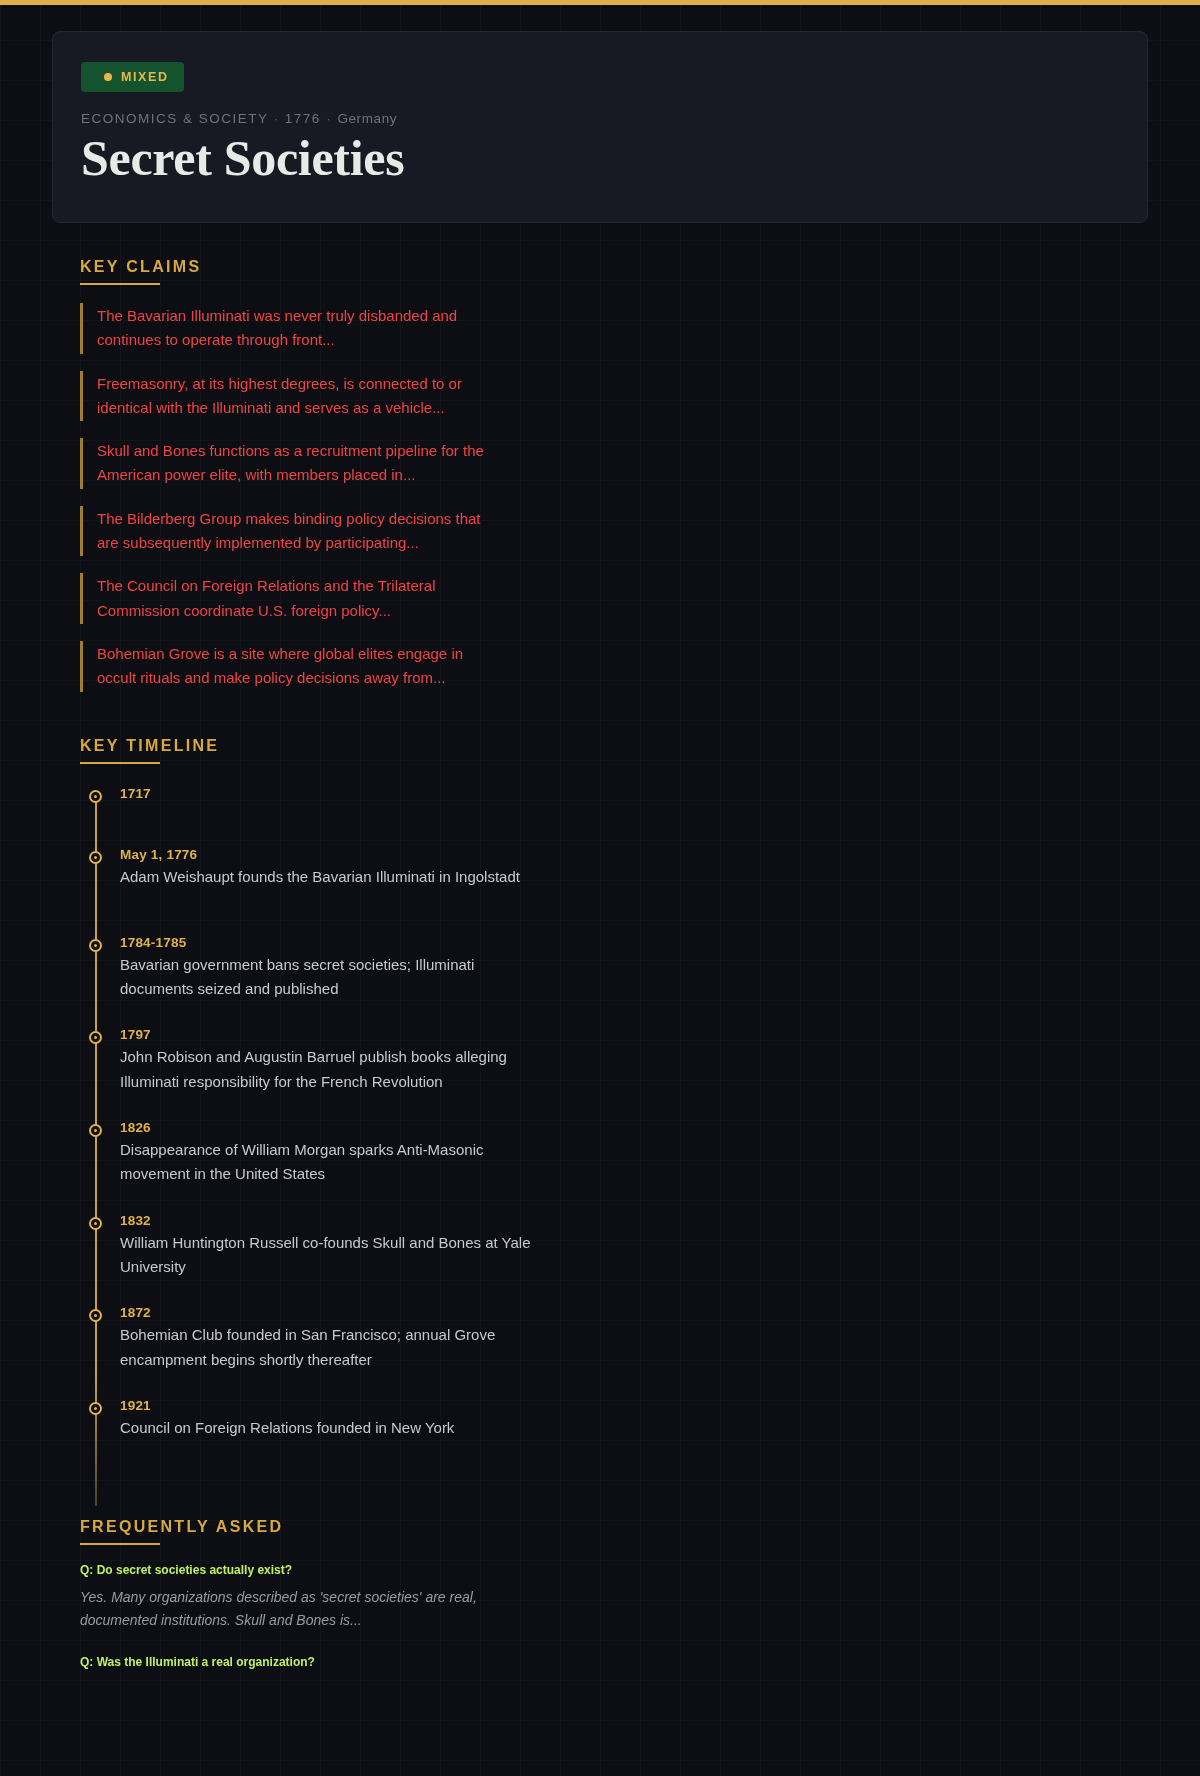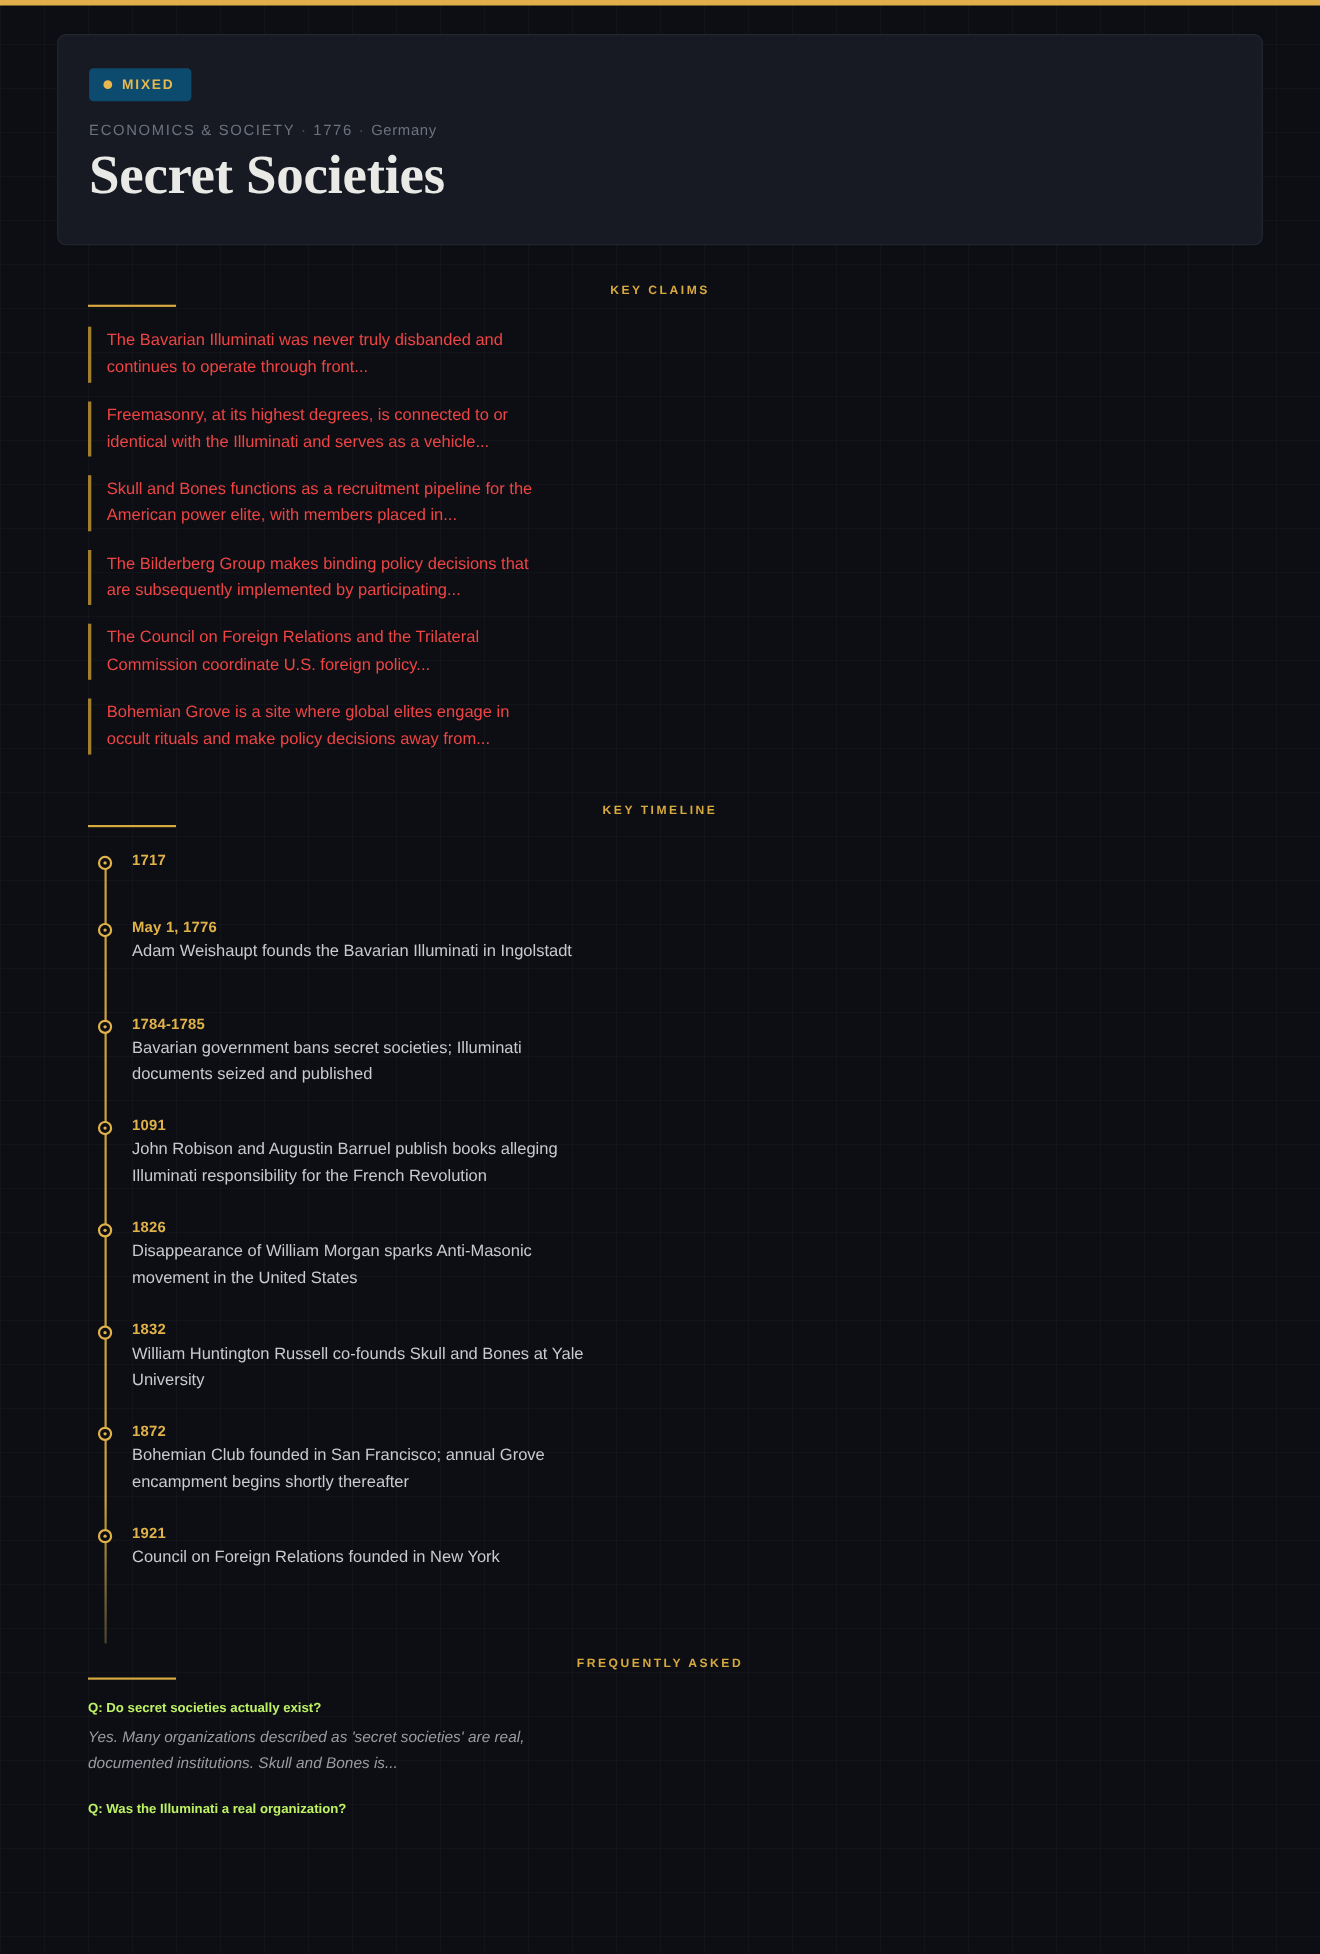--- a/index.html
+++ b/index.html
@@ -43,23 +43,23 @@
     background: #171a23;
     border: 1px solid #242833;
     border-radius: 8px;
     padding: 30px 0 0 28px;
   }
 
   .badge {
     display: inline-flex;
     align-items: center;
     gap: 9px;
-    background: #0c4a6e;
+    background: #14532d;
     border-radius: 4px;
-    padding: 8px 15px 8px 13px;
+    padding: 8px 15px 8px 23px;
     font-size: 12.5px;
     font-weight: bold;
     letter-spacing: 1.6px;
     color: #e8b84e;
   }
   .badge-dot {
     width: 8px; height: 8px;
     border-radius: 50%;
     background: #e8b84e;
     display: block;
@@ -85,29 +85,28 @@
     letter-spacing: -0.3px;
   }
 
   
   .content {
     margin: 0 52px;
     padding: 0 28px;
   }
 
   .section-head {
-    font-size: 11px;
+    font-size: 16px;
     font-weight: bold;
     letter-spacing: 2.3px;
     color: #d8a93f;
     text-transform: uppercase;
     padding-bottom: 9px;
     margin-bottom: 18px;
     position: relative;
-    text-align: center;
   }
   .section-head::after {
     content: "";
     position: absolute;
     left: 0; bottom: 0;
     width: 80px; height: 2px;
     background: #d8a93f;
   }
 
   .sec-claims { margin-top: 35px; }
@@ -240,21 +239,21 @@
             <div class="tl-date">May 1, 1776</div>
             <div class="tl-text">Adam Weishaupt founds the Bavarian Illuminati in Ingolstadt</div>
           </div>
           <div class="tl-item">
             <span class="tl-dot"></span>
             <div class="tl-date">1784-1785</div>
             <div class="tl-text">Bavarian government bans secret societies; Illuminati documents seized and published</div>
           </div>
           <div class="tl-item">
             <span class="tl-dot"></span>
-            <div class="tl-date">1091</div>
+            <div class="tl-date">1797</div>
             <div class="tl-text">John Robison and Augustin Barruel publish books alleging Illuminati responsibility for the French Revolution</div>
           </div>
           <div class="tl-item">
             <span class="tl-dot"></span>
             <div class="tl-date">1826</div>
             <div class="tl-text">Disappearance of William Morgan sparks Anti-Masonic movement in the United States</div>
           </div>
           <div class="tl-item">
             <span class="tl-dot"></span>
             <div class="tl-date">1832</div>

